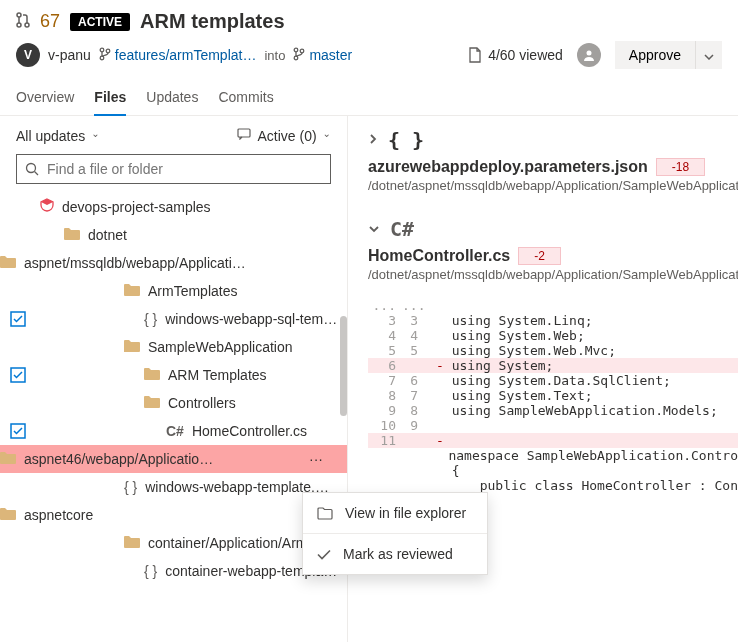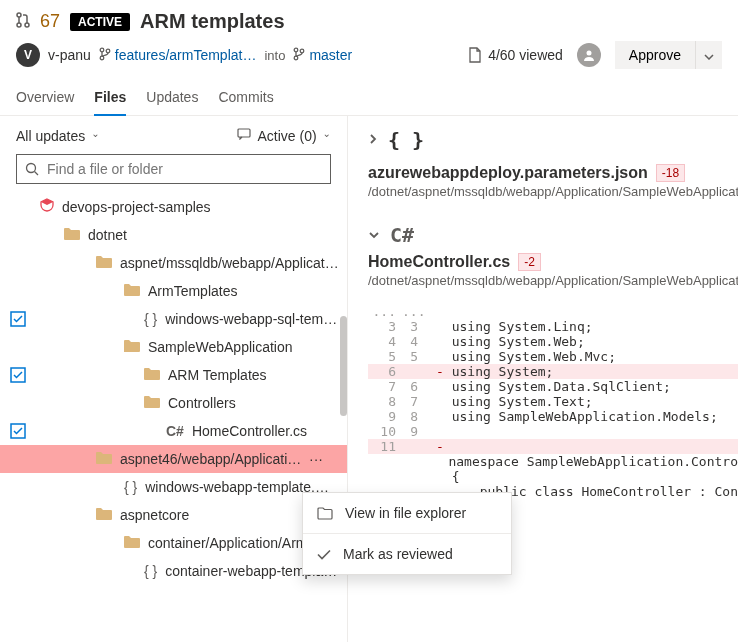--- a/index.html
+++ b/index.html
@@ -32,50 +32,50 @@
 .filter-row { display: flex; justify-content: space-between; padding: 12px 16px 10px 16px; align-items: center; }
 .filter-item { display: flex; align-items: flex-start; gap: 6px; cursor: pointer; font-size: 14px; }
 .chev-sm { font-size: 10px; color: #605e5c; }
 .search-box { margin: 0 16px 8px 16px; border: 1px solid #605e5c; display: flex; align-items: center; padding: 6px 8px; gap: 8px; }
 .search-box input { border: none; outline: none; flex: 1; font-size: 14px; font-family: inherit; }
 .tree { flex: 1; overflow-y: auto; padding-bottom: 8px; position: relative; }
 .tree-row { display: flex; align-items: center; padding: 6px 8px 6px 0; cursor: pointer; white-space: nowrap; }
 .tree-label { overflow: hidden; text-overflow: ellipsis; }
 .indent-0 { padding-left: 40px; }
 .indent-1 { padding-left: 64px; }
-.indent-2 { padding-left: 96px; }
+.indent-2 { }
 .indent-3 { padding-left: 124px; }
 .indent-4 { padding-left: 144px; }
 .folder-icon { margin-right: 8px; flex-shrink: 0; }
 .file-icon { margin-right: 8px; flex-shrink: 0; color: #605e5c; }
 .repo-icon { margin-right: 8px; color: #e74856; }
 .checkbox-left { position: absolute; left: 10px; }
 .checkbox-left svg { display: block; }
 .tree-row.has-more { background: #fca5a5; }
 .more-btn { margin-left: auto; margin-right: 10px; padding: 0 6px; cursor: pointer; }
 .scrollbar-fake { position: absolute; right: 0; top: 200px; width: 7px; height: 100px; background: #c8c6c4; border-radius: 4px; }
 .right-pane { flex: 1; padding: 12px 0 0 20px; overflow: hidden; }
 .file-block { margin-bottom: 24px; }
 .file-head { display: flex; align-items: center; gap: 10px; cursor: pointer; margin-bottom: 4px; }
 .chev-collapse { color: #605e5c; }
 .braces { font-family: Consolas, monospace; font-size: 20px; color: #323130; font-weight: 600; }
 .cs-icon-text { font-family: Consolas, monospace; font-size: 20px; color: #605e5c; font-weight: 600; }
 .file-name { font-size: 16px; font-weight: 600; }
-.diff-badge { background: #fde7e9; color: #a80000; font-size: 12px; padding: 1px 5px; border: 1px solid #f5c2c7; }
+.diff-badge { background: #fde7e9; color: #a80000; font-size: 12px; padding: 1px 15px; border: 1px solid #f5c2c7; }
 .file-path { color: #605e5c; font-size: 13px; margin-left: 0; margin-top: 2px; white-space: nowrap; overflow: hidden; }
 .diff-view { margin-top: 16px; font-family: Consolas, monospace; font-size: 13px; }
 .diff-line { display: flex; white-space: pre; }
 .ln { width: 34px; text-align: right; color: #a19f9d; padding-right: 6px; }
 .ln2 { width: 34px; text-align: right; color: #a19f9d; padding-right: 18px; }
 .code { flex: 1; }
 .removed { background: #fde7e9; }
 .removed .code::before { content: "- "; color: #a80000; }
 .normal .code::before { content: "  "; }
 .dim { color: #a19f9d; }
-.context-menu { position: absolute; left: 302px; top: 492px; width: 210px; background: #fff; border: 1px solid #e1dfdd; box-shadow: 0 6px 14px rgba(0,0,0,0.15); z-index: 100; }
+.context-menu { position: absolute; left: 302px; top: 492px; width: 186px; background: #fff; border: 1px solid #e1dfdd; box-shadow: 0 6px 14px rgba(0,0,0,0.15); z-index: 100; }
 .menu-item { display: flex; align-items: center; gap: 12px; padding: 12px 14px; cursor: pointer; }
 .menu-sep { height: 1px; background: #edebe9; }
 </style>
 </head>
 <body>
 
 <div class="header">
   <div class="title-row">
     <span class="pr-icon"><svg width="14" height="16" viewBox="0 0 14 16" fill="none" stroke="currentColor" stroke-width="1.5">
           <circle cx="3" cy="3" r="2"></circle>
@@ -267,21 +267,21 @@
   </div>
 
   <div class="right-pane">
     <div class="file-block">
       <div class="file-head">
         <span class="chev-collapse"><svg width="10" height="12" viewBox="0 0 10 12" fill="none" stroke="#605e5c" stroke-width="1.8">
               <path d="M3 2l4 4-4 4"></path>
             </svg></span>
         <span class="braces">{ }</span>
       </div>
-      <div style="display:flex;align-items:center;gap:8px;margin-top:12px">
+      <div style="display:flex;align-items:center;gap:8px;margin-top:6px">
         <span class="file-name">azurewebappdeploy.parameters.json</span>
         <span class="diff-badge">-18</span>
       </div>
       <div class="file-path">/dotnet/aspnet/mssqldb/webapp/Application/SampleWebApplicat</div>
     </div>
 
     <div class="file-block">
       <div class="file-head">
         <span class="chev-collapse"><svg width="12" height="10" viewBox="0 0 12 10" fill="none" stroke="#605e5c" stroke-width="1.8">
               <path d="M2 3l4 4 4-4"></path>

